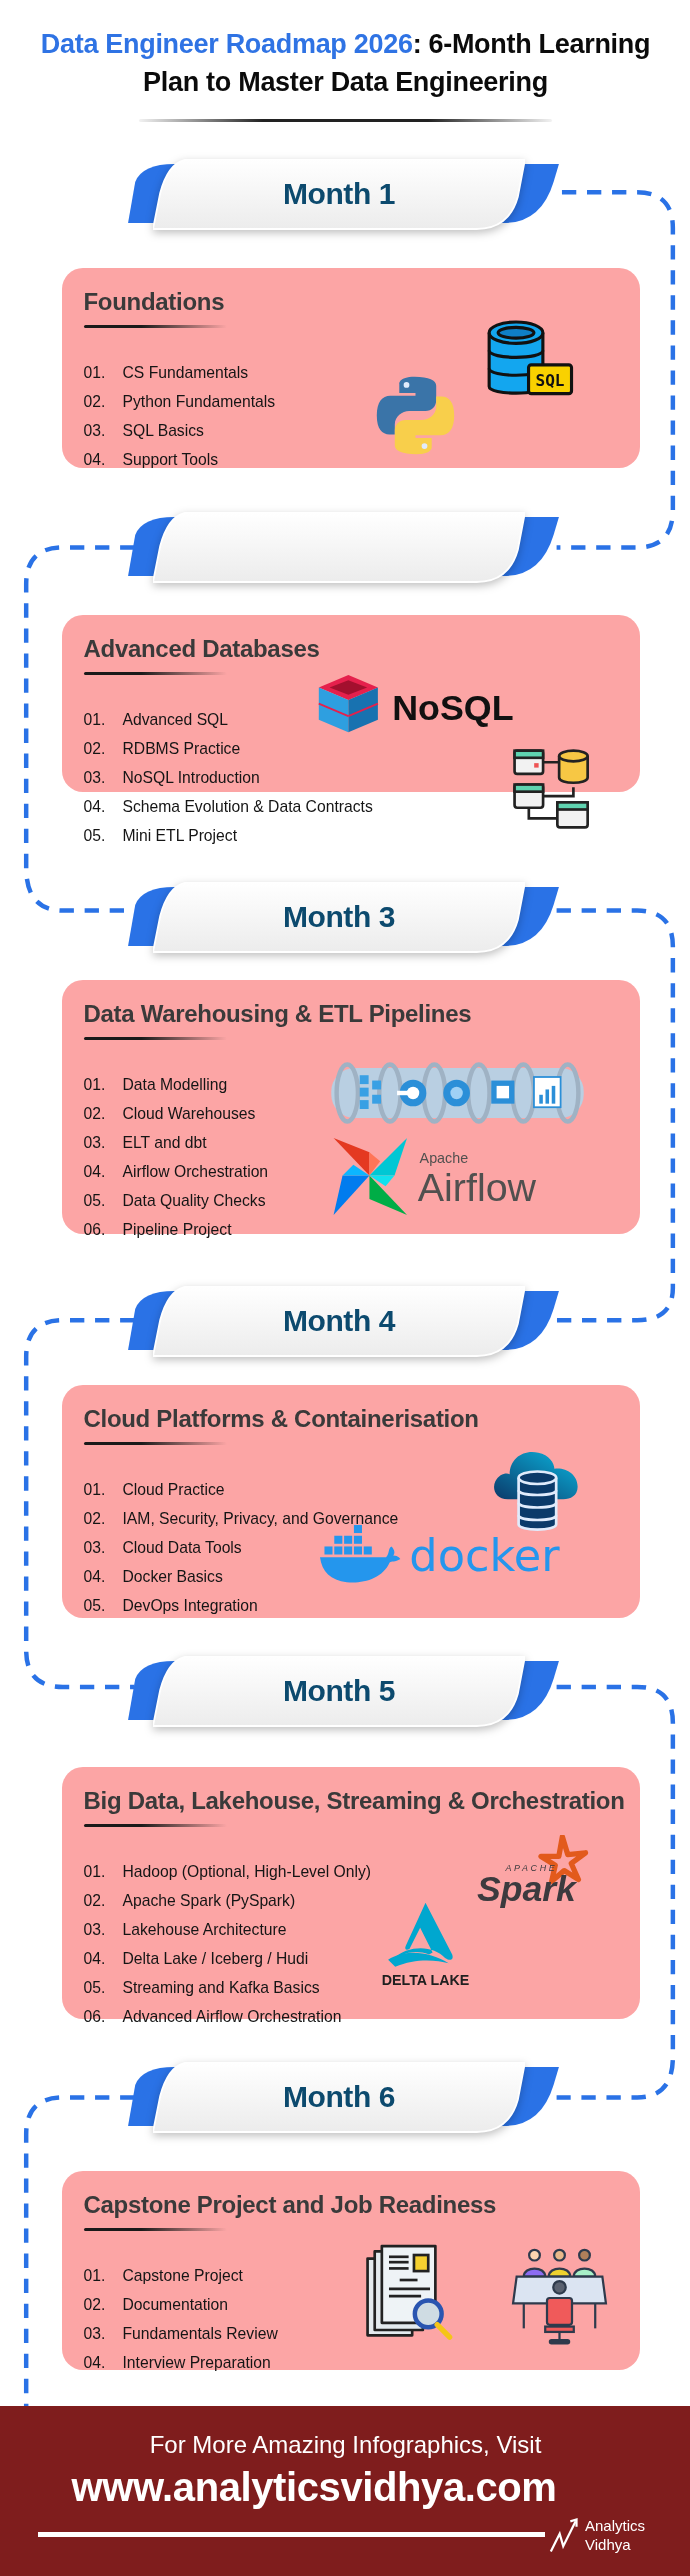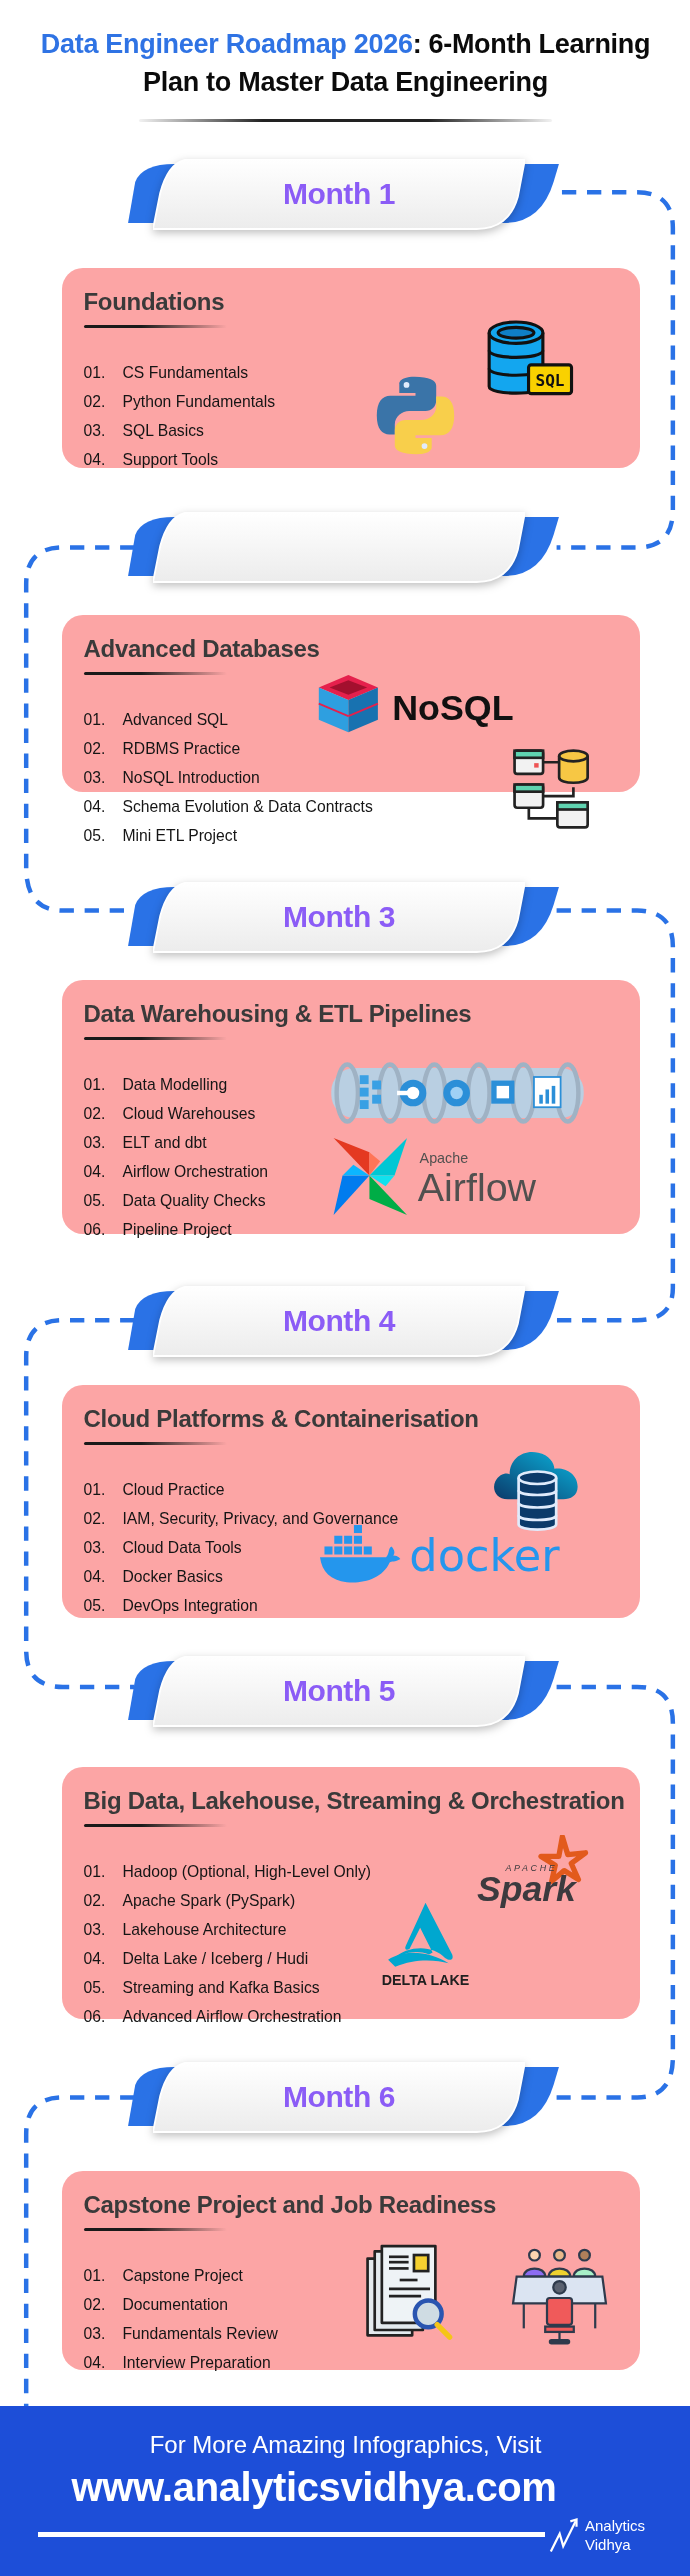--- a/index.html
+++ b/index.html
@@ -10,32 +10,32 @@
   .title .accent { color: #2f73e4; }
   .title-divider { position: absolute; left: 139px; top: 119px; width: 413px; height: 2.7px; border-radius: 1.8px;
     background: linear-gradient(90deg, rgba(0,0,0,0.05), #222 30%, #222 70%, rgba(0,0,0,0.05)); }
 
   svg.path { position: absolute; left: 0; top: 0; pointer-events: none; }
 
   .banner { position: absolute; left: 128px; width: 434px; height: 72px; }
   .banner .back { position: absolute; left: 0; top: 5.4px; width: 431px; height: 59px; }
   .banner .front { position: absolute; left: 25px; top: 0; width: 372px; height: 72px; }
   .banner .label { position: absolute; left: 25px; top: 0; width: 372px; height: 70px; line-height: 70px; text-align: center;
-    font-size: 30px; font-weight: 700; color: #8b5cf6; letter-spacing: -0.4px; }
+    font-size: 30px; font-weight: 700; color: #0c4a6e; letter-spacing: -0.4px; }
 
   .card { position: absolute; left: 62px; width: 578px; background: #fca5a5; border-radius: 21px; }
   .card .heading { position: absolute; left: 21.5px; top: 19.7px; font-size: 24px; font-weight: 700; color: #3a3a3a; letter-spacing: -0.3px; white-space: nowrap; }
   .card .heading-rule { position: absolute; left: 21.5px; top: 57px; width: 143px; height: 2.7px; border-radius: 1.8px;
     background: linear-gradient(90deg, #1a1a1a, #1a1a1a 40%, rgba(26,26,26,0)); }
   .card ol { list-style: none; position: absolute; left: 21.5px; top: 73px; }
   .card li { height: 29px; line-height: 29px; font-size: 15.7px; color: #151515; white-space: nowrap; }
   .card li .num { display: inline-block; width: 39px; margin-top: 17px; }
   .icon { position: absolute; }
 
-  .footer { position: absolute; left: 0; top: 2406px; width: 691px; height: 170px; background: #1d4ed8; }
+  .footer { position: absolute; left: 0; top: 2406px; width: 691px; height: 170px; background: #7f1d1d; }
   .footer .cta { position: absolute; left: 0; top: 25px; width: 691px; text-align: center; color: #fff; font-size: 24px; }
   .footer .url { position: absolute; left: 0; top: 59px; width: 628px; text-align: center; color: #fff; font-size: 40px; font-weight: 700; letter-spacing: -0.4px; }
   .footer .rule { position: absolute; left: 38px; top: 126px; width: 507px; height: 4.5px; background: #fff; }
   .footer .logo { position: absolute; left: 549px; top: 110px; width: 107px; height: 43px; }
   .footer .logo-text { position: absolute; left: 36px; top: 0; color: #fff; font-size: 15px; line-height: 19px; font-weight: 500; }
 </style>
 </head>
 <body>
 
 <div class="title">

